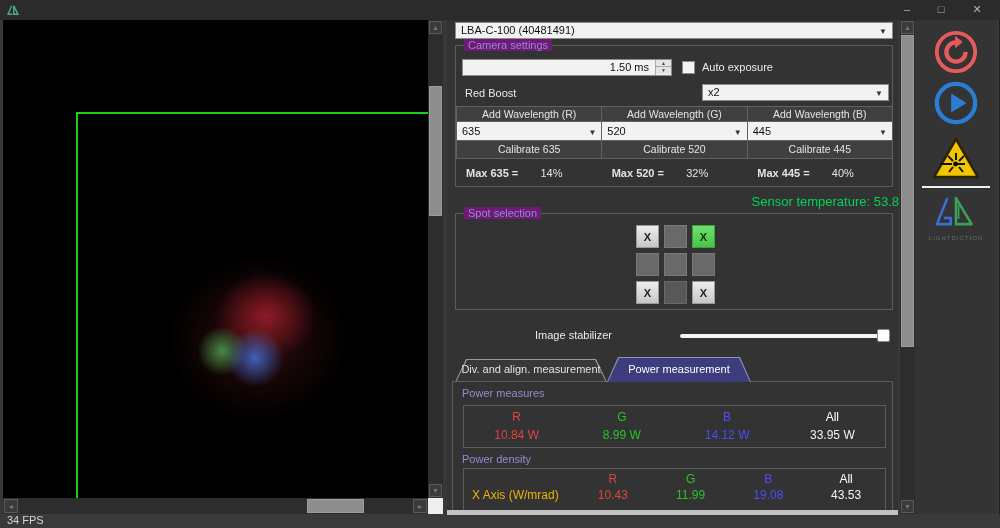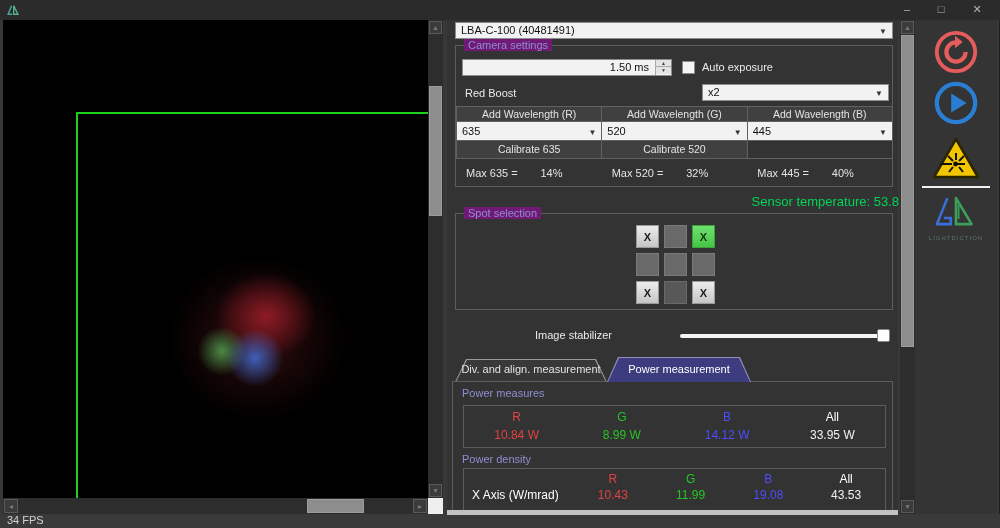--- a/index.html
+++ b/index.html
@@ -87,21 +87,21 @@
   .wl-col:first-child { border-left:none; }
   .wl-btn { height:15px; background:#404040; color:#e3e3e3; font-size:10.5px;
     text-align:center; line-height:15px; border-bottom:1px solid #616161; }
   .wl-sel { position:relative; height:19px; background:#f2f2f2; color:#111; font-size:11px;
     line-height:18px; padding-left:5px; border-bottom:1px solid #616161; }
   .wl-sel .arr { position:absolute; right:5px; top:2px; font-size:8px; color:#333; }
   .wl-cal { height:17px; background:#404040; color:#e3e3e3; font-size:10.5px;
     text-align:center; line-height:17px; }
   .max-row { position:absolute; left:0; top:121px; width:437px; display:flex; }
   .max-cell { flex:1; position:relative; font-size:11px; color:#e3e3e3; }
-  .max-cell .ml { margin-left:10px; }
+  .max-cell .ml { margin-left:10px;font-weight:bold; }
   .max-cell .mv { position:absolute; left:58%; }
 
   .sensor-temp { position:absolute; left:1px; top:174px; width:451px; text-align:right;
     font-size:13px; color:#00d455; }
 
   .spot-group { left:8px; top:193px; width:438px; height:97px; }
   .spot-grid { position:absolute; left:180px; top:11px; display:grid;
     grid-template-columns:repeat(3, 23px); grid-auto-rows:23px; gap:5px; }
   .spot-cell { font-size:11px; font-weight:bold; text-align:center; line-height:22px; }
   .spot-cell.light { background:linear-gradient(#ececec,#c6c6c6); border:1px solid #999; color:#222; }
@@ -135,21 +135,21 @@
   .pm-box { position:absolute; left:10px; top:23px; width:423px; height:43px; border:1px solid #5d5d5d; }
   .pm-row { position:absolute; left:0; width:100%; display:grid; grid-template-columns:repeat(4,1fr); }
   .pm-row.hdr { top:4px; } .pm-row.val { top:22px; }
   .pm-row span { text-align:center; font-size:12px; }
   .pd-label { position:absolute; left:9px; top:71px; font-size:11px; color:#8e8ed2; }
   .pd-box { position:absolute; left:10px; top:86px; width:423px; height:60px; border:1px solid #5d5d5d; }
   .pd-row { position:absolute; left:0; width:100%; display:grid;
     grid-template-columns:110px repeat(4,1fr); }
   .pd-row.hdr { top:3px; } .pd-row.val { top:19px; }
   .pd-row span { text-align:center; font-size:12px; }
-  .pd-row .rowlbl { text-align:left; padding-left:8px; color:#ffffff; font-size:12px; }
+  .pd-row .rowlbl { text-align:left; padding-left:8px; color:#eab308; font-size:12px; }
   .c-r { color:#e04343; } .c-g { color:#27c427; } .c-b { color:#4d4dff; } .c-all { color:#f2f2f2; }
   .hdr .c-all { color:#fff; }
 
   
   .sidebar { position:absolute; left:915px; top:20px; width:82px; height:494px; background:#343434; }
   .side-icon { position:absolute; left:50%; transform:translateX(-50%); }
   .icon-reset { top:9px; } .icon-play { top:60px; } .icon-laser { top:116px; }
   .side-divider { position:absolute; left:7px; top:166px; width:68px; height:2px; background:#f2f2f2; }
   .logo-wrap { position:absolute; left:50%; transform:translateX(-50%); top:174px; width:64px; text-align:center; }
   .logo-text { font-size:6px; letter-spacing:1px; color:#5e7070; margin-top:1px; }
@@ -229,20 +229,21 @@
             <span class="arr">▼</span>
           </div>
           <div class="wl-cal">Calibrate 520</div>
         </div>
         <div class="wl-col">
           <div class="wl-btn">Add Wavelength (B)</div>
           <div class="wl-sel">
             <span>445</span>
             <span class="arr">▼</span>
           </div>
+          <div class="wl-cal">Calibrate 445</div>
         </div>
       </div>
 
       <div class="max-row">
         <div class="max-cell">
           <span class="ml">Max 635 =</span>
           <span class="mv">14%</span>
         </div>
         <div class="max-cell">
           <span class="ml">Max 520 =</span>

